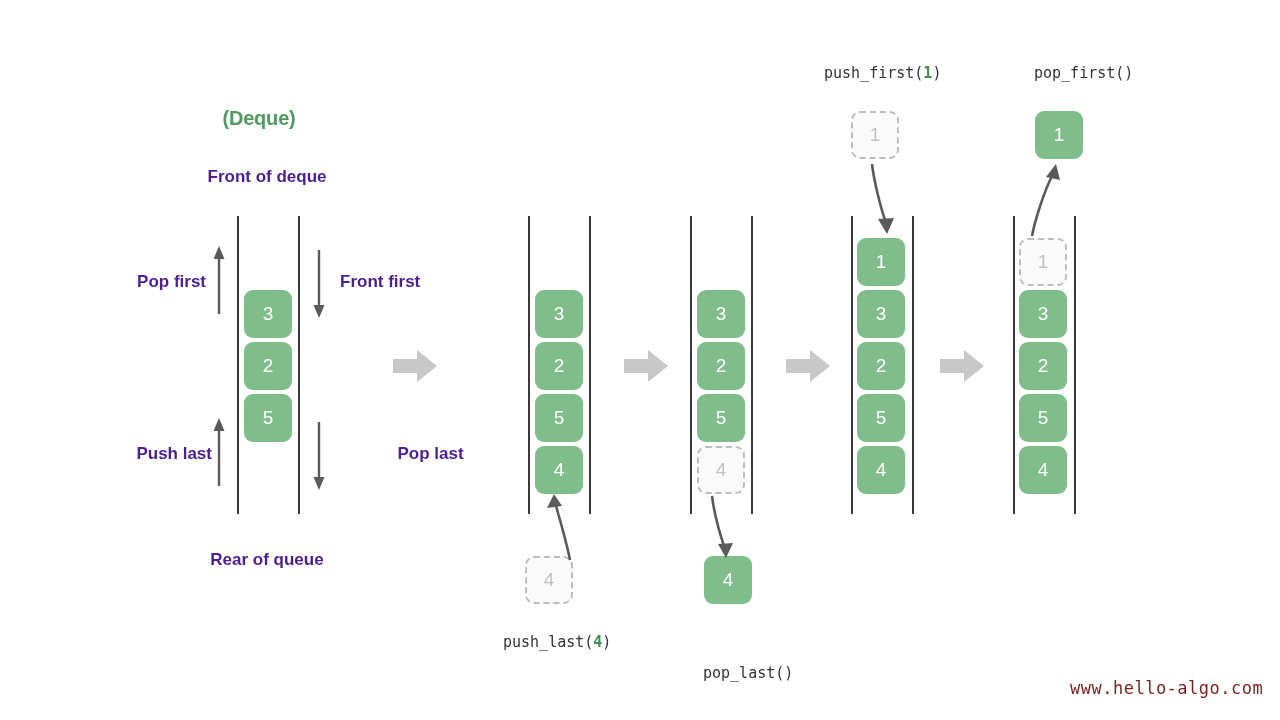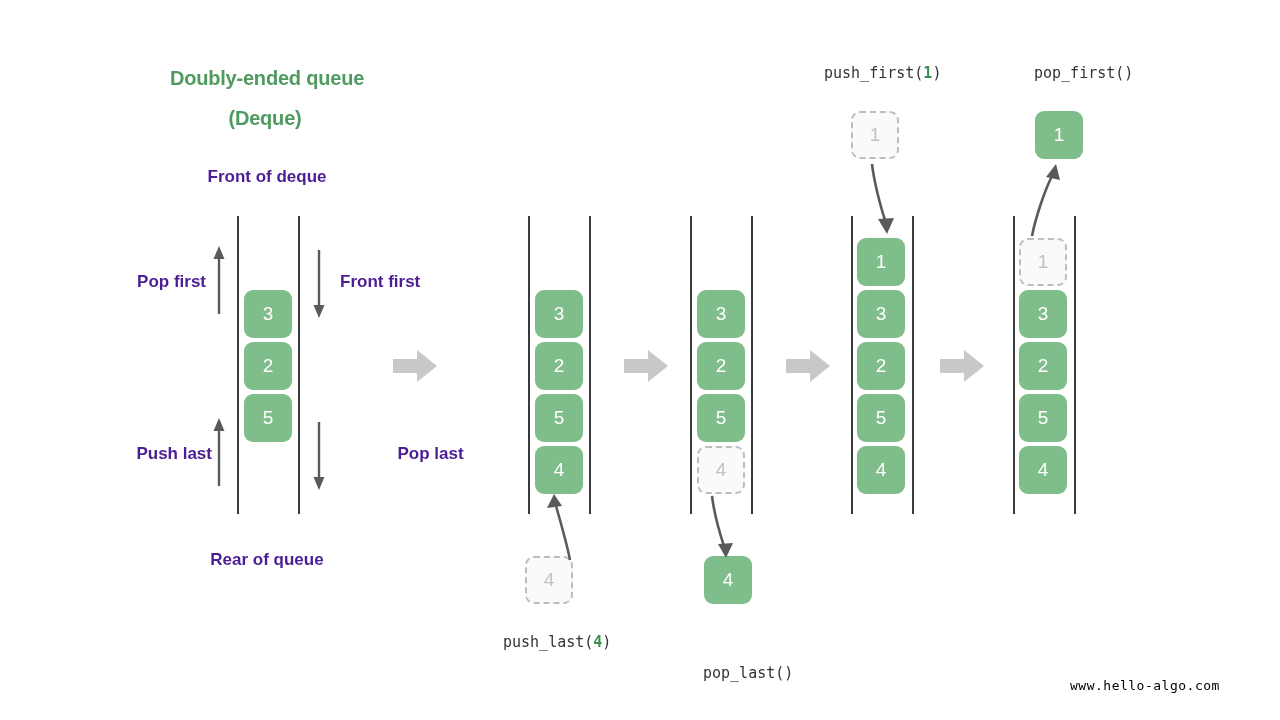--- a/index.html
+++ b/index.html
@@ -31,22 +31,22 @@
   }
   .oplabel{
     color:#333333;
     font-size:15px;
     font-family:"DejaVu Sans Mono","Liberation Mono",monospace;
     white-space:pre;
     line-height:26px;
   }
   .oplabel .arg{color:#3f8f4f;font-weight:bold;}
   .watermark{
-    color:#000000;
-    font-size:13px;
+    color:#7f1d1d;
+    font-size:17px;
     font-family:"DejaVu Sans Mono","Liberation Mono",monospace;
     letter-spacing:0.5px;
   }
 
   
   .rail{
     position:absolute;
     width:1.6px;
     background:#3a3a3a;
   }
@@ -75,22 +75,21 @@
   
   .thinarrow{position:absolute;}
 
   svg{display:block;overflow:visible;}
 </style>
 </head>
 <body>
 
 <div class="stage">
 
-  <div class="abs title" style="left:147px;top:58px;width:240px;">Doubly-ended queue</div>
-  <div class="abs title" style="left:145px;top:98px;width:240px;">(Deque)</div>
+  <div class="abs title" style="left:139px;top:98px;width:240px;">(Deque)</div>
 
   <div class="abs sublabel" style="left:147px;top:166px;width:240px;">Front of deque</div>
   <div class="abs sublabel" style="left:147px;top:549px;width:240px;">Rear of queue</div>
 
   <div class="abs sublabel" style="left:41px;top:271px;width:165px;text-align:right;">Pop first</div>
   <div class="abs sublabel" style="left:340px;top:271px;width:165px;text-align:left;">Front first</div>
   <div class="abs sublabel" style="left:47px;top:443px;width:165px;text-align:right;">Push last</div>
   <div class="abs sublabel" style="left:348px;top:443px;width:165px;text-align:center;">Pop last</div>
 
   <div class="thinarrow" style="left:206px;top:244px;">

